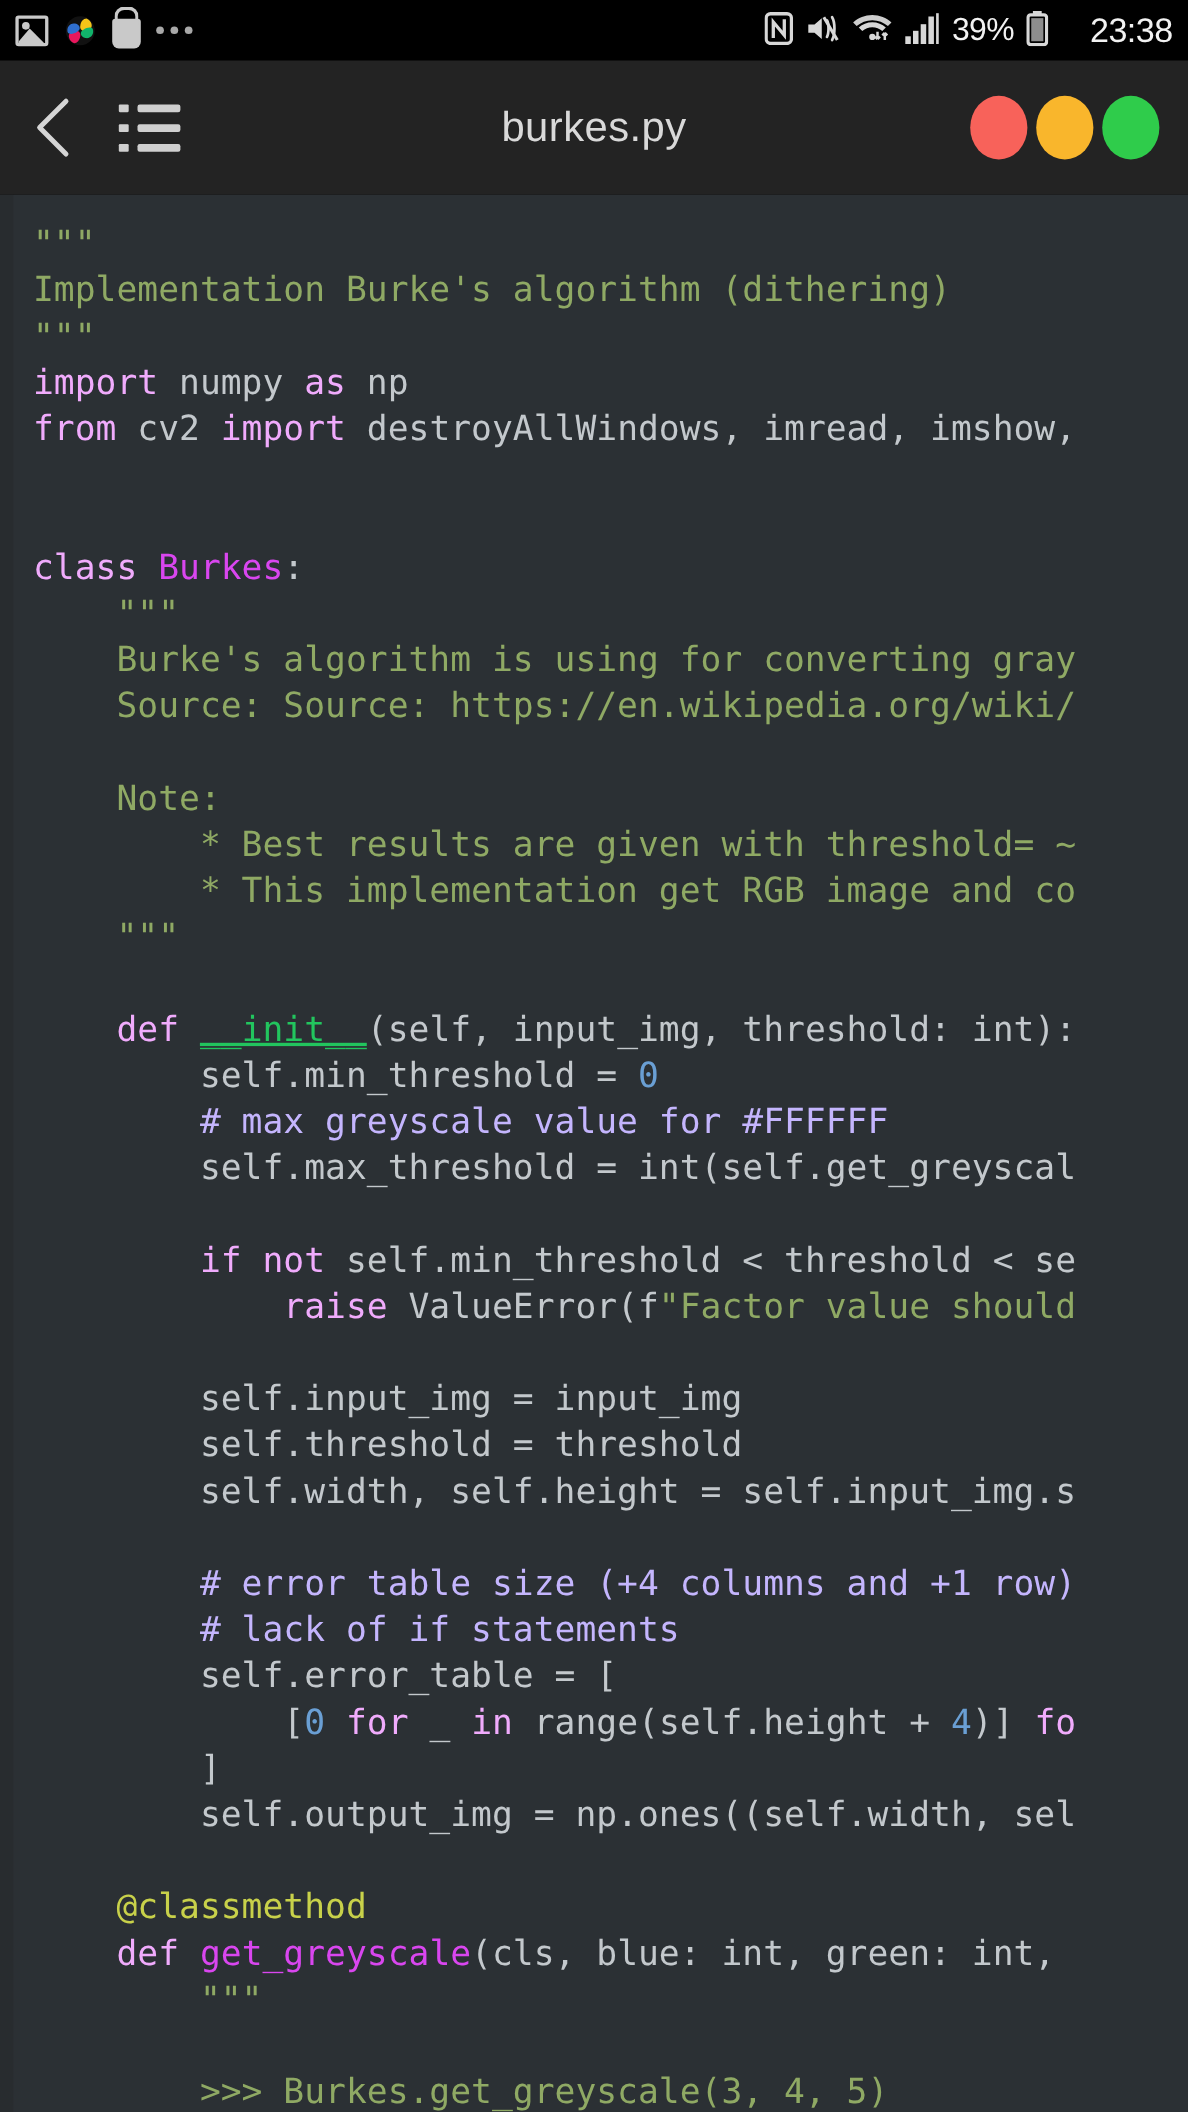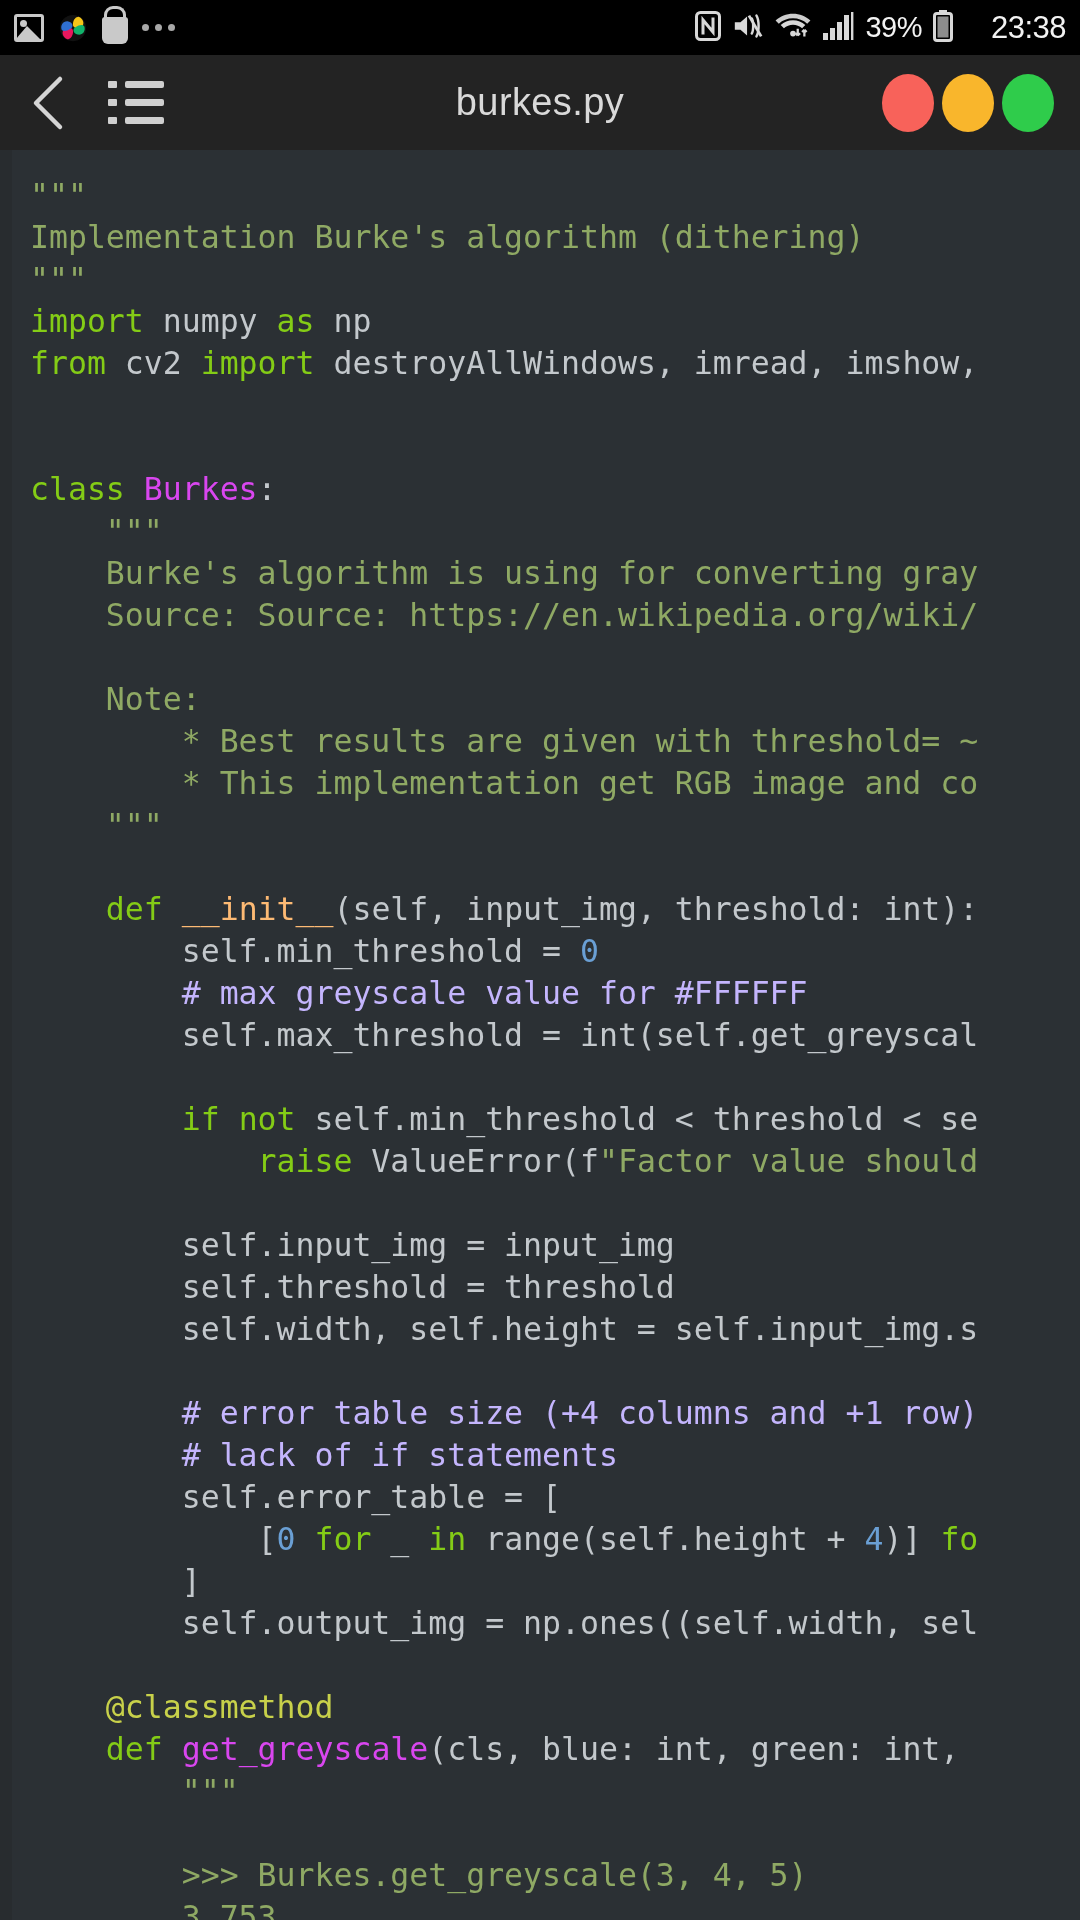--- a/index.html
+++ b/index.html
@@ -54,21 +54,21 @@
   .icon-bag::before{
     content:"";position:absolute;left:50%;top:-11px;transform:translateX(-50%);
     width:16px;height:14px;border:3px solid #c9c9c9;border-bottom:none;
     border-radius:9px 9px 0 0;
   }
   .icon-dots{ display:flex; gap:6px; align-items:center; }
   .icon-dots span{ width:7px;height:7px;border-radius:50%;background:#a8a8a8; }
 
   
   #toolbar{
-    height:95px; width:1080px;
+    height:122px; width:1080px;
     background:#232323;
     display:flex; align-items:center;
     padding:0 26px;
     position:relative;
   }
   .tb-title{
     position:absolute; left:0; right:0; text-align:center;
     color:#d9d9d9;
     font-family:"Liberation Sans", sans-serif;
     font-size:38px; font-weight:400; letter-spacing:0.4px;
@@ -97,26 +97,26 @@
     padding:24px 0 0 0;
     white-space:pre;
     font-family:"DejaVu Sans Mono", monospace;
     font-size:31.5px;
     line-height:42px;
     color:#c3c8cc;
     letter-spacing:0px;
     width:2400px;
   }
   #code .ln{ display:block; height:42px; padding-left:30px; }
-  .k   { color:#84cc16;margin-top:30px; }   
+  .k   { color:#f0abfc;margin-top:30px; }   
   .s   { color:#8fa964; }   
   .c   { color:#c4b5fd; }   
   .n   { color:#6a9fd4; }   
   .fn  { color:#d946ef; }   
-  .fnu { color:#fdba74; }
+  .fnu { color:#22c55e; text-decoration:underline; }
   .dec { color:#c8d14a; }   
   .p   { color:#c3c8cc;text-align:right; }   
 </style>
 </head>
 <body>
 
 <div id="status-bar">
   <div class="sb-left">
     <span class="ic icon-gallery"></span>
     <span class="ic icon-colorapp">

